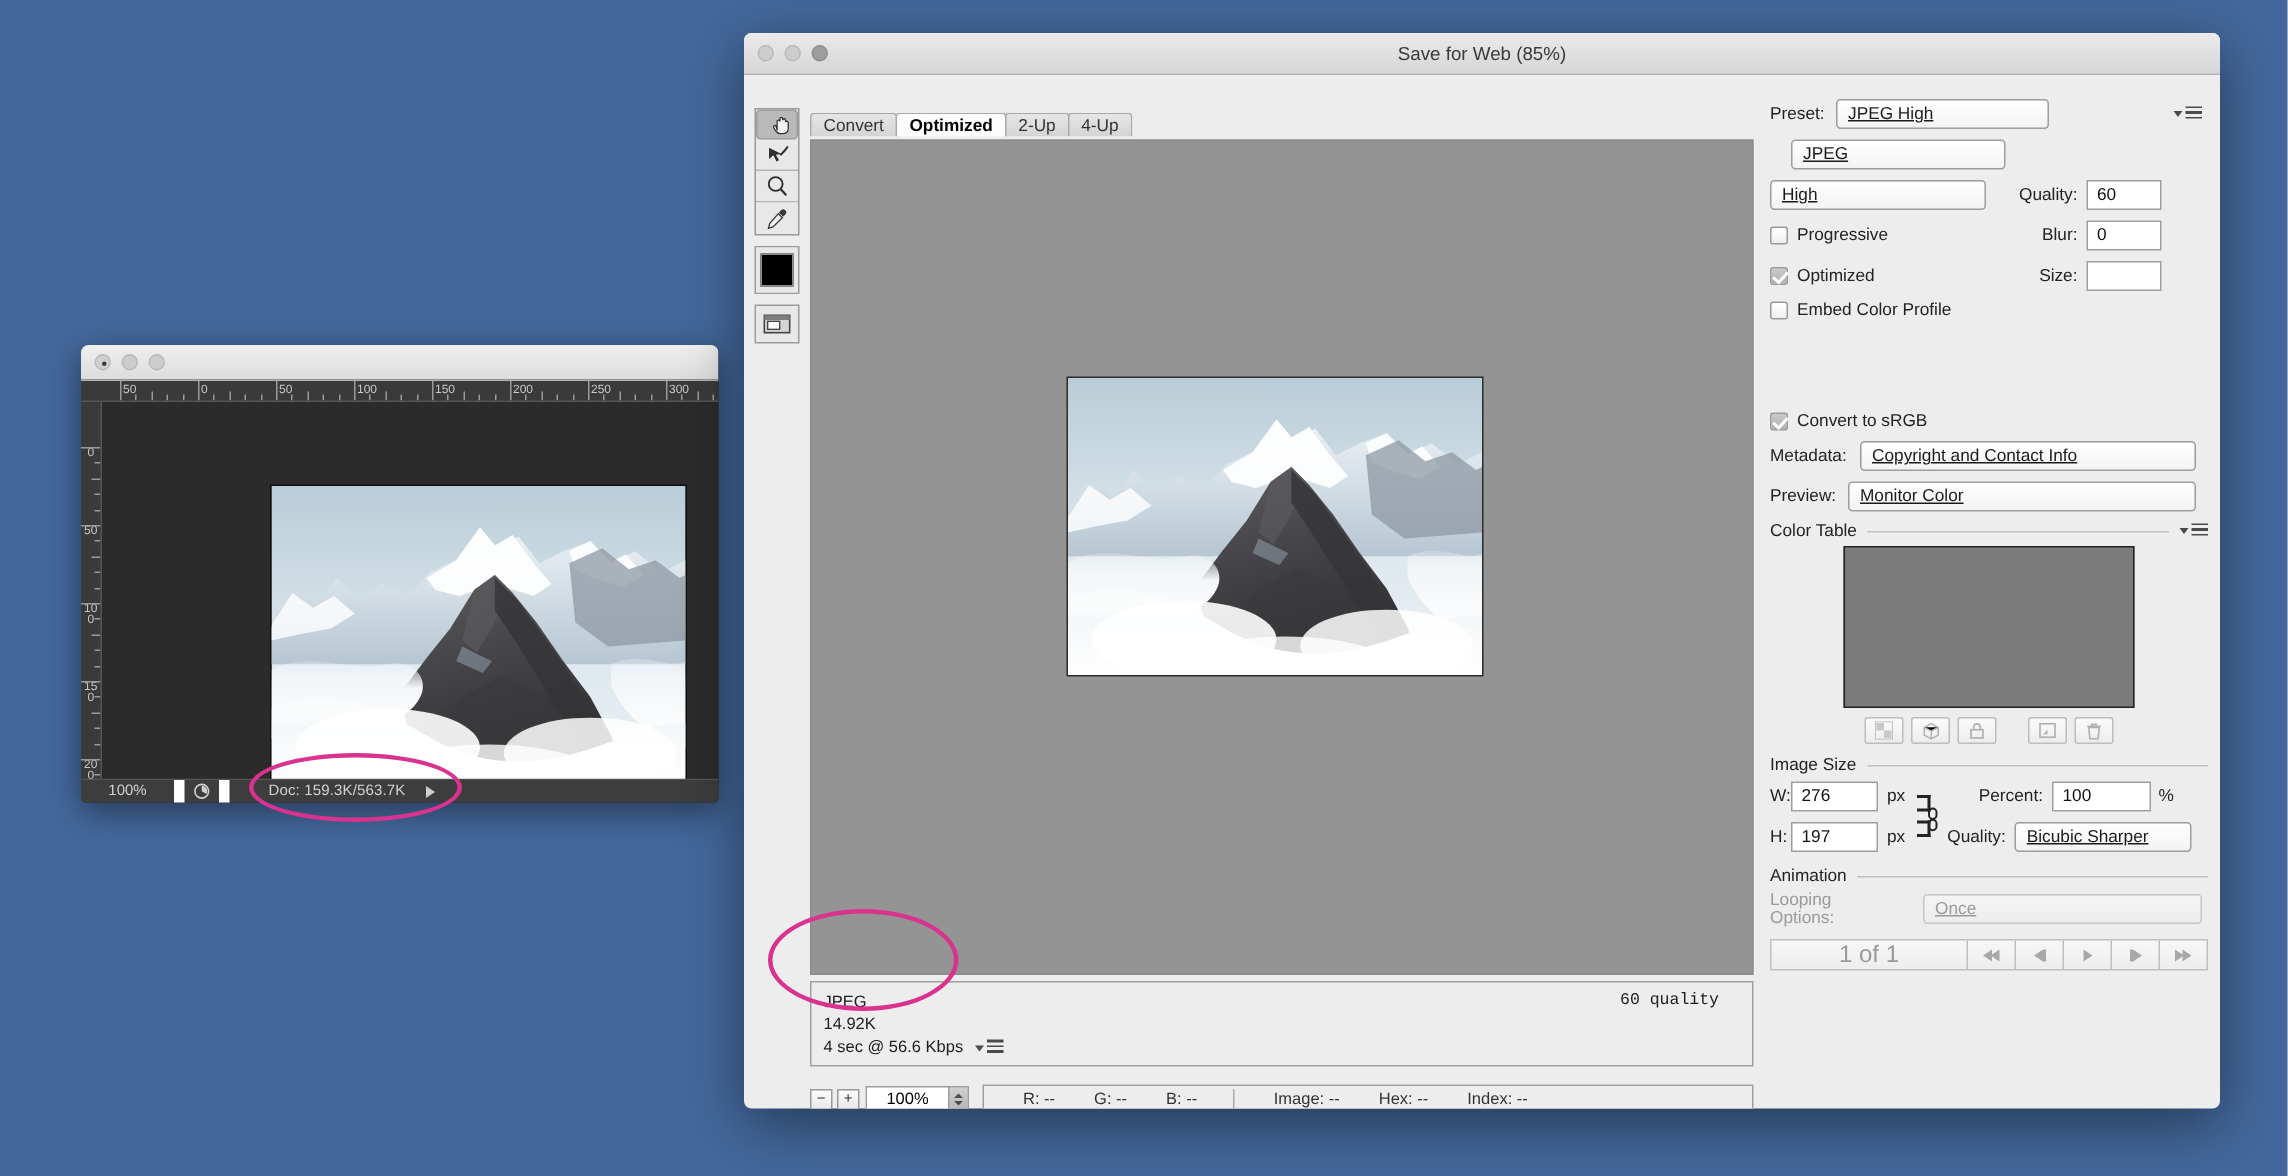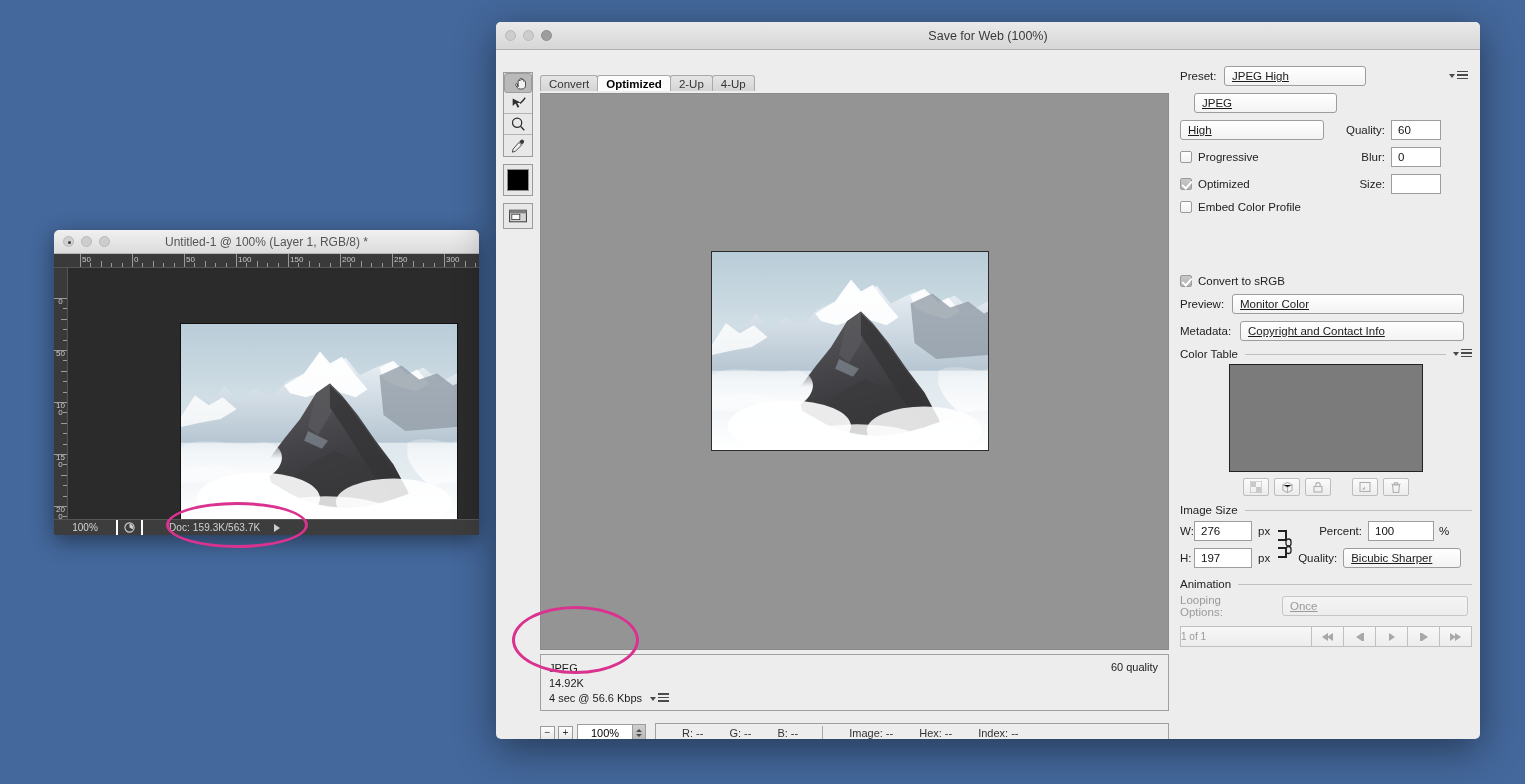--- a/index.html
+++ b/index.html
@@ -67,21 +67,21 @@
     border: 1px solid #111;
   }
   #ps-statusbar {
     position: absolute; left: 0; bottom: 0; width: 425px; height: 16px;
     background: #3d3d3d; border-top: 1px solid #555;
     display: flex; align-items: center;
     font-size: 10px; color: #d2d2d2;
     border-radius: 0 0 3px 3px;
   }
   #ps-statusbar .zoomv { width: 62px; text-align: center; }
-  #ps-statusbar .seg { border-left: 2px solid #ffffff; height: 100%;
+  #ps-statusbar .seg { border-left: 7px solid #ffffff; height: 100%;
        display: flex; align-items: center; padding: 0 6px; }
   #ps-statusbar .docinfo { padding-left: 26px; letter-spacing: .1px; }
   .tri-right { width:0;height:0;border-left:6px solid #cfcfcf;
       border-top:4px solid transparent;border-bottom:4px solid transparent; margin-left:8px;}
 
   
   #sfw {
     position: absolute; left: 496px; top: 22px;
     width: 984px; height: 717px;
     background: #ededed;
@@ -128,21 +128,21 @@
     position:absolute; left:170px; top:157px; width:278px; height:200px;
     border:1px solid #2b2b2b;
   }
 
   #info-box {
     position:absolute; left:44px; top:604px; width:629px; height:57px;
     background:#ededed; border:1px solid #a0a0a0;
     font-size:11px; color:#1c1c1c;
   }
   #info-box .l { position:absolute; left:8px; top:6px; line-height:15px; }
-  #info-box .r { position:absolute; right:10px; top:6px; }
+  #info-box .r { position:absolute; right:22px; top:6px;font-family:Liberation Mono, monospace; }
 
   #zoombar {
     position:absolute; left:44px; top:672px; width:629px; height:22px;
     display:flex; align-items:center;
   }
   .zbtn { width:15px;height:15px;border:1px solid #9b9b9b;background:linear-gradient(#fdfdfd,#e7e7e7);
      font-size:10px; display:flex;align-items:center;justify-content:center; color:#333; line-height:1;}
   .zfield { width:56px;height:19px;border:1px solid #9d9d9d;background:#fff;
      font-size:11px; display:flex;align-items:center;justify-content:center; margin-left:4px;}
   #colorvals {
@@ -196,21 +196,20 @@
 <body>
 
 <div id="ps-window">
 
   <div id="ps-titlebar">
     <div class="mac-dots">
       <div class="mac-dot active"></div>
       <div class="mac-dot"></div>
       <div class="mac-dot"></div>
     </div>
-    <div class="tt">Untitled-1 @ 100% (Layer 1, RGB/8) *</div>
   </div>
 
   <div id="ps-corner"></div>
   <div id="ps-ruler-h">
       <div class="rlabel" style="left: 28px; top: 1px;">50</div>
       <div class="rtick" style="left: 26px; top: 0px; width: 1px; height: 13px;"></div>
       <div class="rtick" style="left: 36.4px; bottom: 0px; width: 1px; height: 4px;"></div>
       <div class="rtick" style="left: 46.8px; bottom: 0px; width: 1px; height: 6px;"></div>
       <div class="rtick" style="left: 57.2px; bottom: 0px; width: 1px; height: 4px;"></div>
       <div class="rtick" style="left: 67.6px; bottom: 0px; width: 1px; height: 4px;"></div>
@@ -351,21 +350,21 @@
 <div class="ellipse" style="left:166px; top:502px; width:142px; height:46px;"></div>
 
 <div id="sfw">
 
   <div id="sfw-title">
     <div class="mac-dots">
       <div class="mac-dot"></div>
       <div class="mac-dot"></div>
       <div class="mac-dot" style="background:#9d9d9d;border-color:#8e8e8e;"></div>
     </div>
-    <div class="tt">Save for Web (100%)</div>
+    <div class="tt">Save for Web (85%)</div>
   </div>
 
   <div id="sfw-body">
 
     <div id="toolbar">
       <div class="tgroup">
         <div class="tbtn sel">
           <svg width="17" height="17" viewBox="0 0 20 20">
               <path d="M6 14 L6 7 a1.1 1.1 0 0 1 2.2 0 L8.2 5 a1.1 1.1 0 0 1 2.2 0 l0 1 a1.1 1.1 0 0 1 2.2 0 l0 1.5 a1.1 1.1 0 0 1 2.1 .4 l0 4.6 c0 2.6 -2 4 -4.4 4 l-2 0 c-1.6 0 -2.6 -1 -3.4 -2 L3.4 12 a1.1 1.1 0 0 1 1.8 -1.3 Z" fill="#f2f2f2" stroke="#333" stroke-width="1"></path>
             </svg>
@@ -525,27 +524,27 @@
         <span class="cb"></span>
         <span class="lbl">Embed Color Profile</span>
       </div>
 
       <div class="row" style="margin-top:62px;">
         <span class="cb on"></span>
         <span class="lbl">Convert to sRGB</span>
       </div>
 
       <div class="row">
+        <div class="lbl" style="width:60px">Metadata:</div>
+        <div class="sel" style="width:224px">Copyright and Contact Info</div>
+      </div>
+
+      <div class="row">
         <div class="lbl" style="width:52px">Preview:</div>
         <div class="sel" style="width:232px">Monitor Color</div>
-      </div>
-
-      <div class="row">
-        <div class="lbl" style="width:60px">Metadata:</div>
-        <div class="sel" style="width:224px">Copyright and Contact Info</div>
       </div>
 
       <div style="margin-top:7px;">
         <div class="grouphdr">
           <span>Color Table</span>
           <span class="ln"></span>
           <span class="menuicon">
             <span class="tri"></span>
               <span class="lines">
                 <div></div>
@@ -624,21 +623,21 @@
       <div style="margin-top:10px;">
         <div class="grouphdr">
           <span>Animation</span>
           <span class="ln" style="margin-right:0"></span>
         </div>
         <div style="display:flex;align-items:center;">
           <span class="lbl" style="color:#9a9a9a;width:86px">Looping Options:</span>
           <div class="sel" style="width:186px;margin-left:16px;color:#9a9a9a;background:linear-gradient(#f4f4f4,#ededed);border-color:#c6c6c6;">Once</div>
         </div>
         <div style="display:flex;align-items:center;margin-top:8px;border:1px solid #c0c0c0;height:21px;background:linear-gradient(#f7f7f7,#ededed);">
-          <div style="width:130px;font-size:10px;color:#9a9a9a;">1 of 1</div>
+          <div style="width:130px;text-align:center;font-size:16px;color:#9a9a9a;">1 of 1</div>
           <div class="anbtn">
             <span class="tri-l"></span>
               <span class="tri-l" style="margin-left:-1px"></span>
           </div>
           <div class="anbtn">
             <span class="tri-l"></span>
               <span style="width:2px;height:8px;background:#a8a8a8;"></span>
           </div>
           <div class="anbtn">
               <span class="tri-r"></span>

